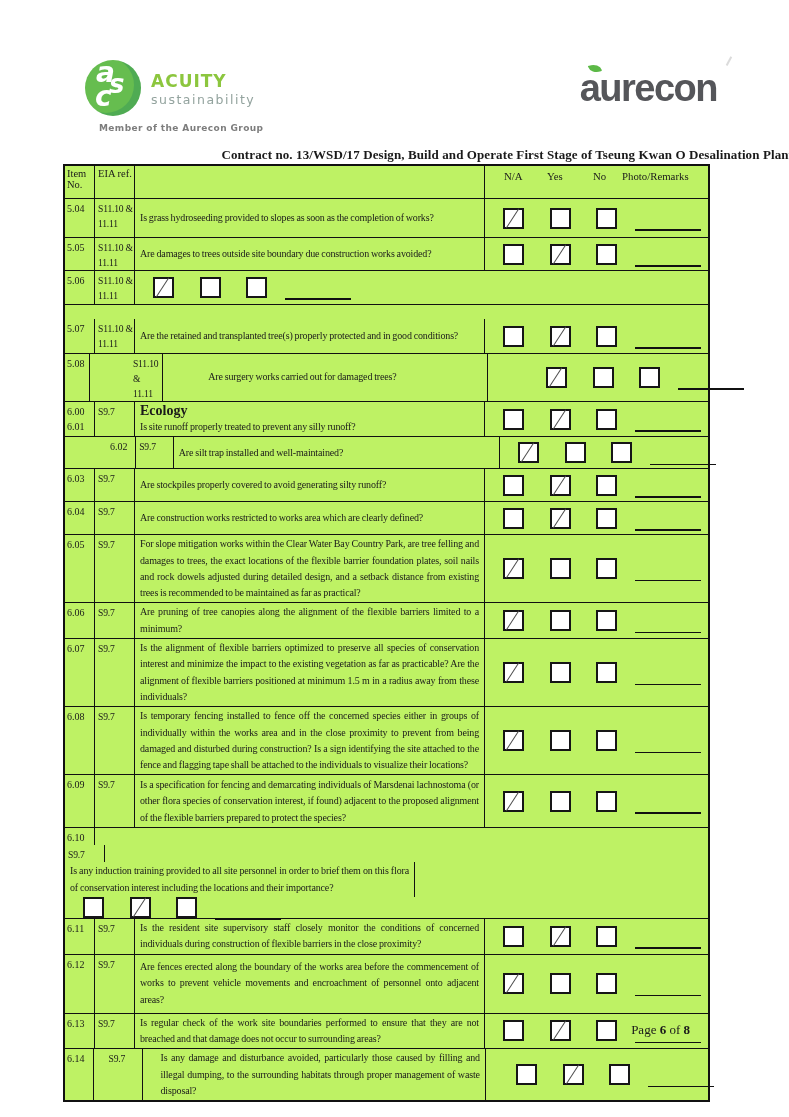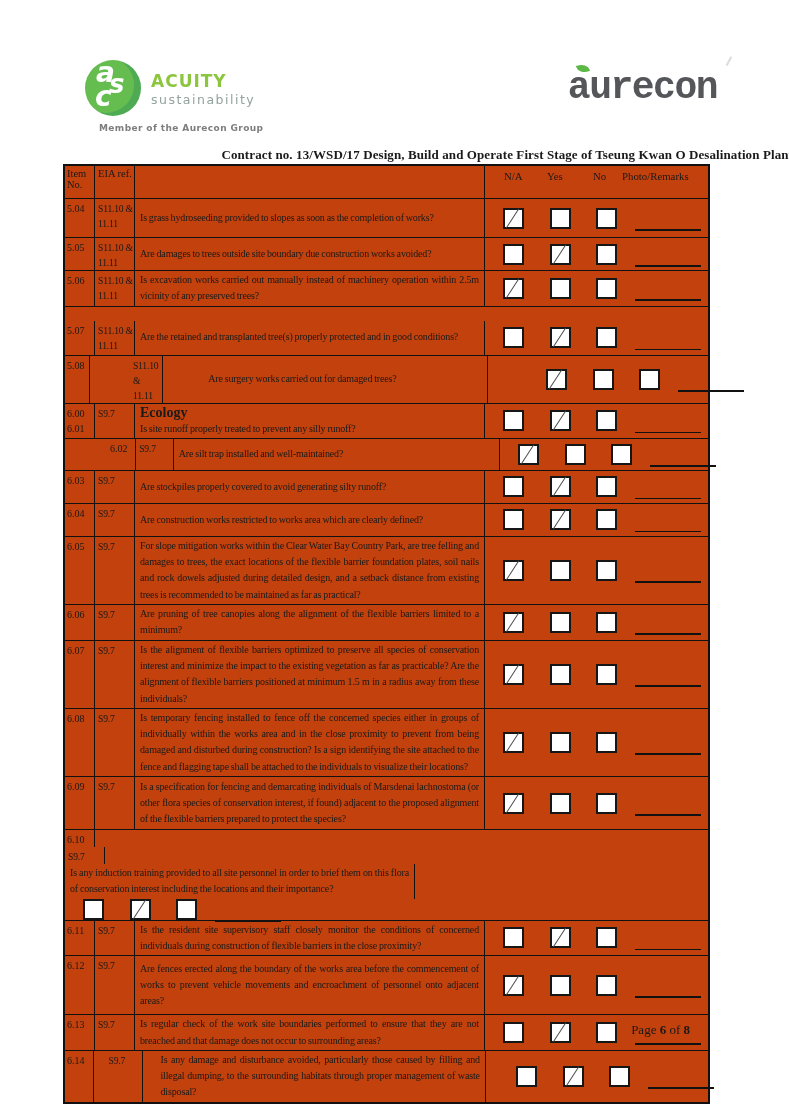--- a/index.html
+++ b/index.html
@@ -16,34 +16,34 @@
                  font-family:"DejaVu Sans", sans-serif;font-weight:bold;color:#fff;}
   .acuity-circle .m-a{position:absolute;left:11px;top:-4px;font-size:28px;font-style:italic;}
   .acuity-circle .m-s{position:absolute;left:24px;top:9px;font-size:26px;font-style:italic;}
   .acuity-circle .m-c{position:absolute;left:10px;top:20px;font-size:28px;font-style:italic;}
   .acuity-texts{margin-left:10px;font-family:"DejaVu Sans", sans-serif;}
   .acuity-name{font-size:17px;font-weight:bold;letter-spacing:1px;color:#8cc63e;line-height:22px;}
   .acuity-sub{font-size:12.5px;color:#93a39e;letter-spacing:1.5px;text-align:right;line-height:15px;}
   .acuity-tagline{margin-top:7px;margin-left:14px;font-family:"DejaVu Sans", sans-serif;
                   font-size:9px;font-weight:bold;color:#7d7d7d;letter-spacing:.4px;}
   .aurecon{position:relative;margin-top:8px;margin-right:2px;}
-  .aurecon-text{font-family:Liberation Mono, monospace;font-weight:bold;font-size:38px;
+  .aurecon-text{font-family:Liberation Sans, sans-serif;font-weight:bold;font-size:38px;
                 color:#55565a;letter-spacing:-1.5px;line-height:40px;}
   .aurecon-leaf{position:absolute;left:9px;top:-4px;width:12px;height:9px;background:#5cb947;
                 border-radius:0 90% 10% 90%;transform:rotate(-18deg);}
   .scan-mark{position:absolute;left:728px;top:56px;width:1.5px;height:10px;background:#999;
              opacity:.35;transform:rotate(28deg);}
 
   
   .title{position:absolute;top:147px;left:4px;width:100%;text-align:right;
          font-size:13px;font-weight:bold;letter-spacing:.1px;}
 
   
   .checklist{position:absolute;top:164px;left:63px;width:647px;border:2px solid #111;
-             box-sizing:border-box;background:#c2410c;}
+             box-sizing:border-box;background:#bef264;}
   .thead{display:flex;height:33px;border-bottom:1.5px solid #111;box-sizing:border-box;
          font-size:10.5px;}
   .c{box-sizing:border-box;}
   .col-item{width:30px;border-right:1px solid #111;padding:2px 1px 0 2px;}
   .col-eia{width:40px;border-right:1px solid #111;padding:2px 1px 0 3px;}
   .col-q{width:350px;border-right:1px solid #111;padding:1px 5px;}
   .col-ans{width:223px;position:relative;}
   .thead .hlab{position:absolute;top:4px;font-size:10.8px;}
   .hlab.h-na{left:19px;}
   .hlab.h-yes{left:62px;}
@@ -148,24 +148,20 @@
         <span class="checkbox cb-yes checked"></span>
         <span class="checkbox cb-no"></span>
         <span class="remark-line"></span>
       </div>
     </div>
   </div>
 
   <div class="row" style="min-height: 34px;">
     <div class="c col-item">5.06</div>
     <div class="c col-eia">S11.10 &amp; 11.11</div>
-    <div class="c col-q">
-
-      <div class="q-text">Is excavation works carried out manually instead of machinery operation within 2.5m vicinity of any preserved trees?</div>
-    </div>
     <div class="c col-ans">
       <div class="ansbox-wrap">
         <span class="checkbox cb-na checked"></span>
         <span class="checkbox cb-yes"></span>
         <span class="checkbox cb-no"></span>
         <span class="remark-line"></span>
       </div>
     </div>
   </div>
 

